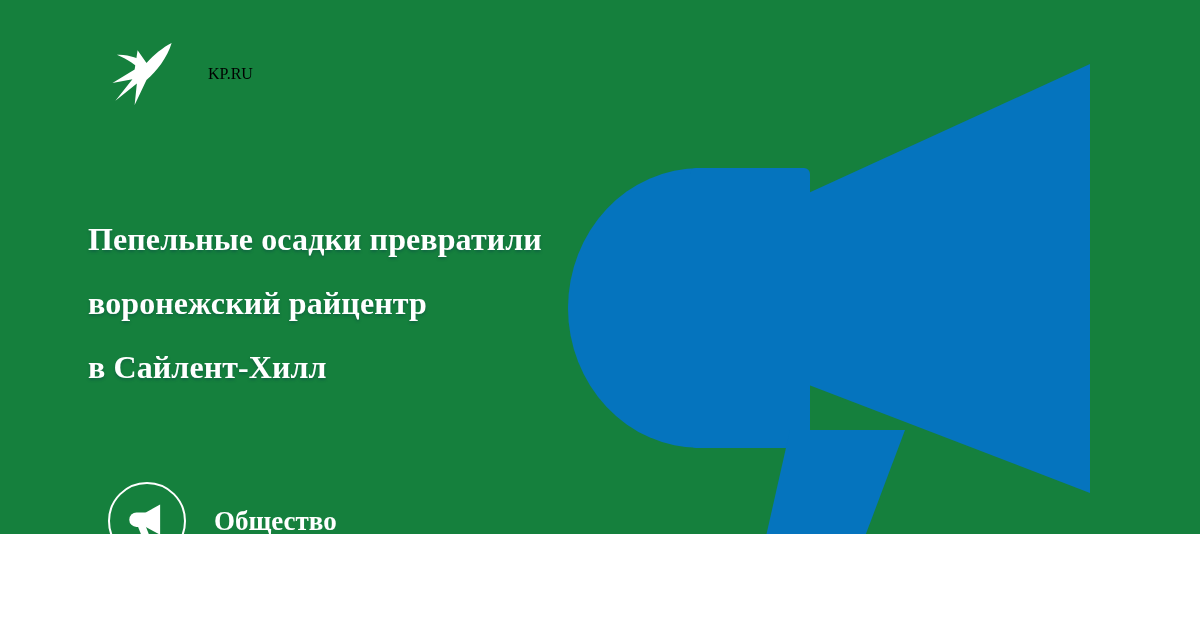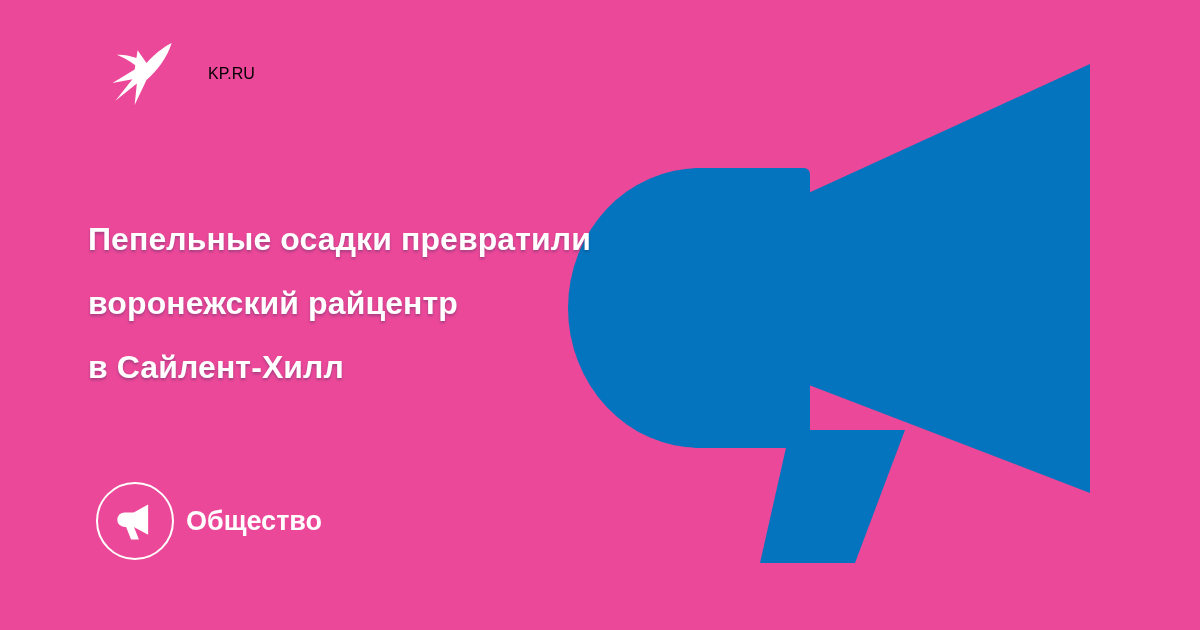--- a/index.html
+++ b/index.html
@@ -5,24 +5,24 @@
 <style>
   html, body {
     margin: 0;
     padding: 0;
     background: #ffffff;
   }
 
   #card {
     position: relative;
     width: 1200px;
-    height: 630px;
+    height: 534px;
     overflow: hidden;
-    background: #ec4899;
-    font-family: Liberation Sans, sans-serif;
+    background: #15803d;
+    font-family: Liberation Serif, serif;
     -webkit-font-smoothing: antialiased;
   }
 
   
   #watermark {
     position: absolute;
     inset: 0;
     width: 1200px;
     height: 630px;
     pointer-events: none;
@@ -56,25 +56,25 @@
     font-weight: bold;
     line-height: 64px;
     letter-spacing: 0.1px;
     text-shadow: 0 2px 3px rgba(0, 40, 75, 0.30);
     white-space: pre-line;
   }
 
   
   #category-badge {
     position: absolute;
-    left: 96px;
+    left: 108px;
     top: 479px;
     display: flex;
     align-items: center;
-    gap: 12px;
+    gap: 28px;
     height: 84px;
   }
 
   #badge-circle {
     width: 78px;
     height: 78px;
     border-radius: 50%;
     border: 2px solid #ffffff;
     box-sizing: border-box;
     display: flex;

